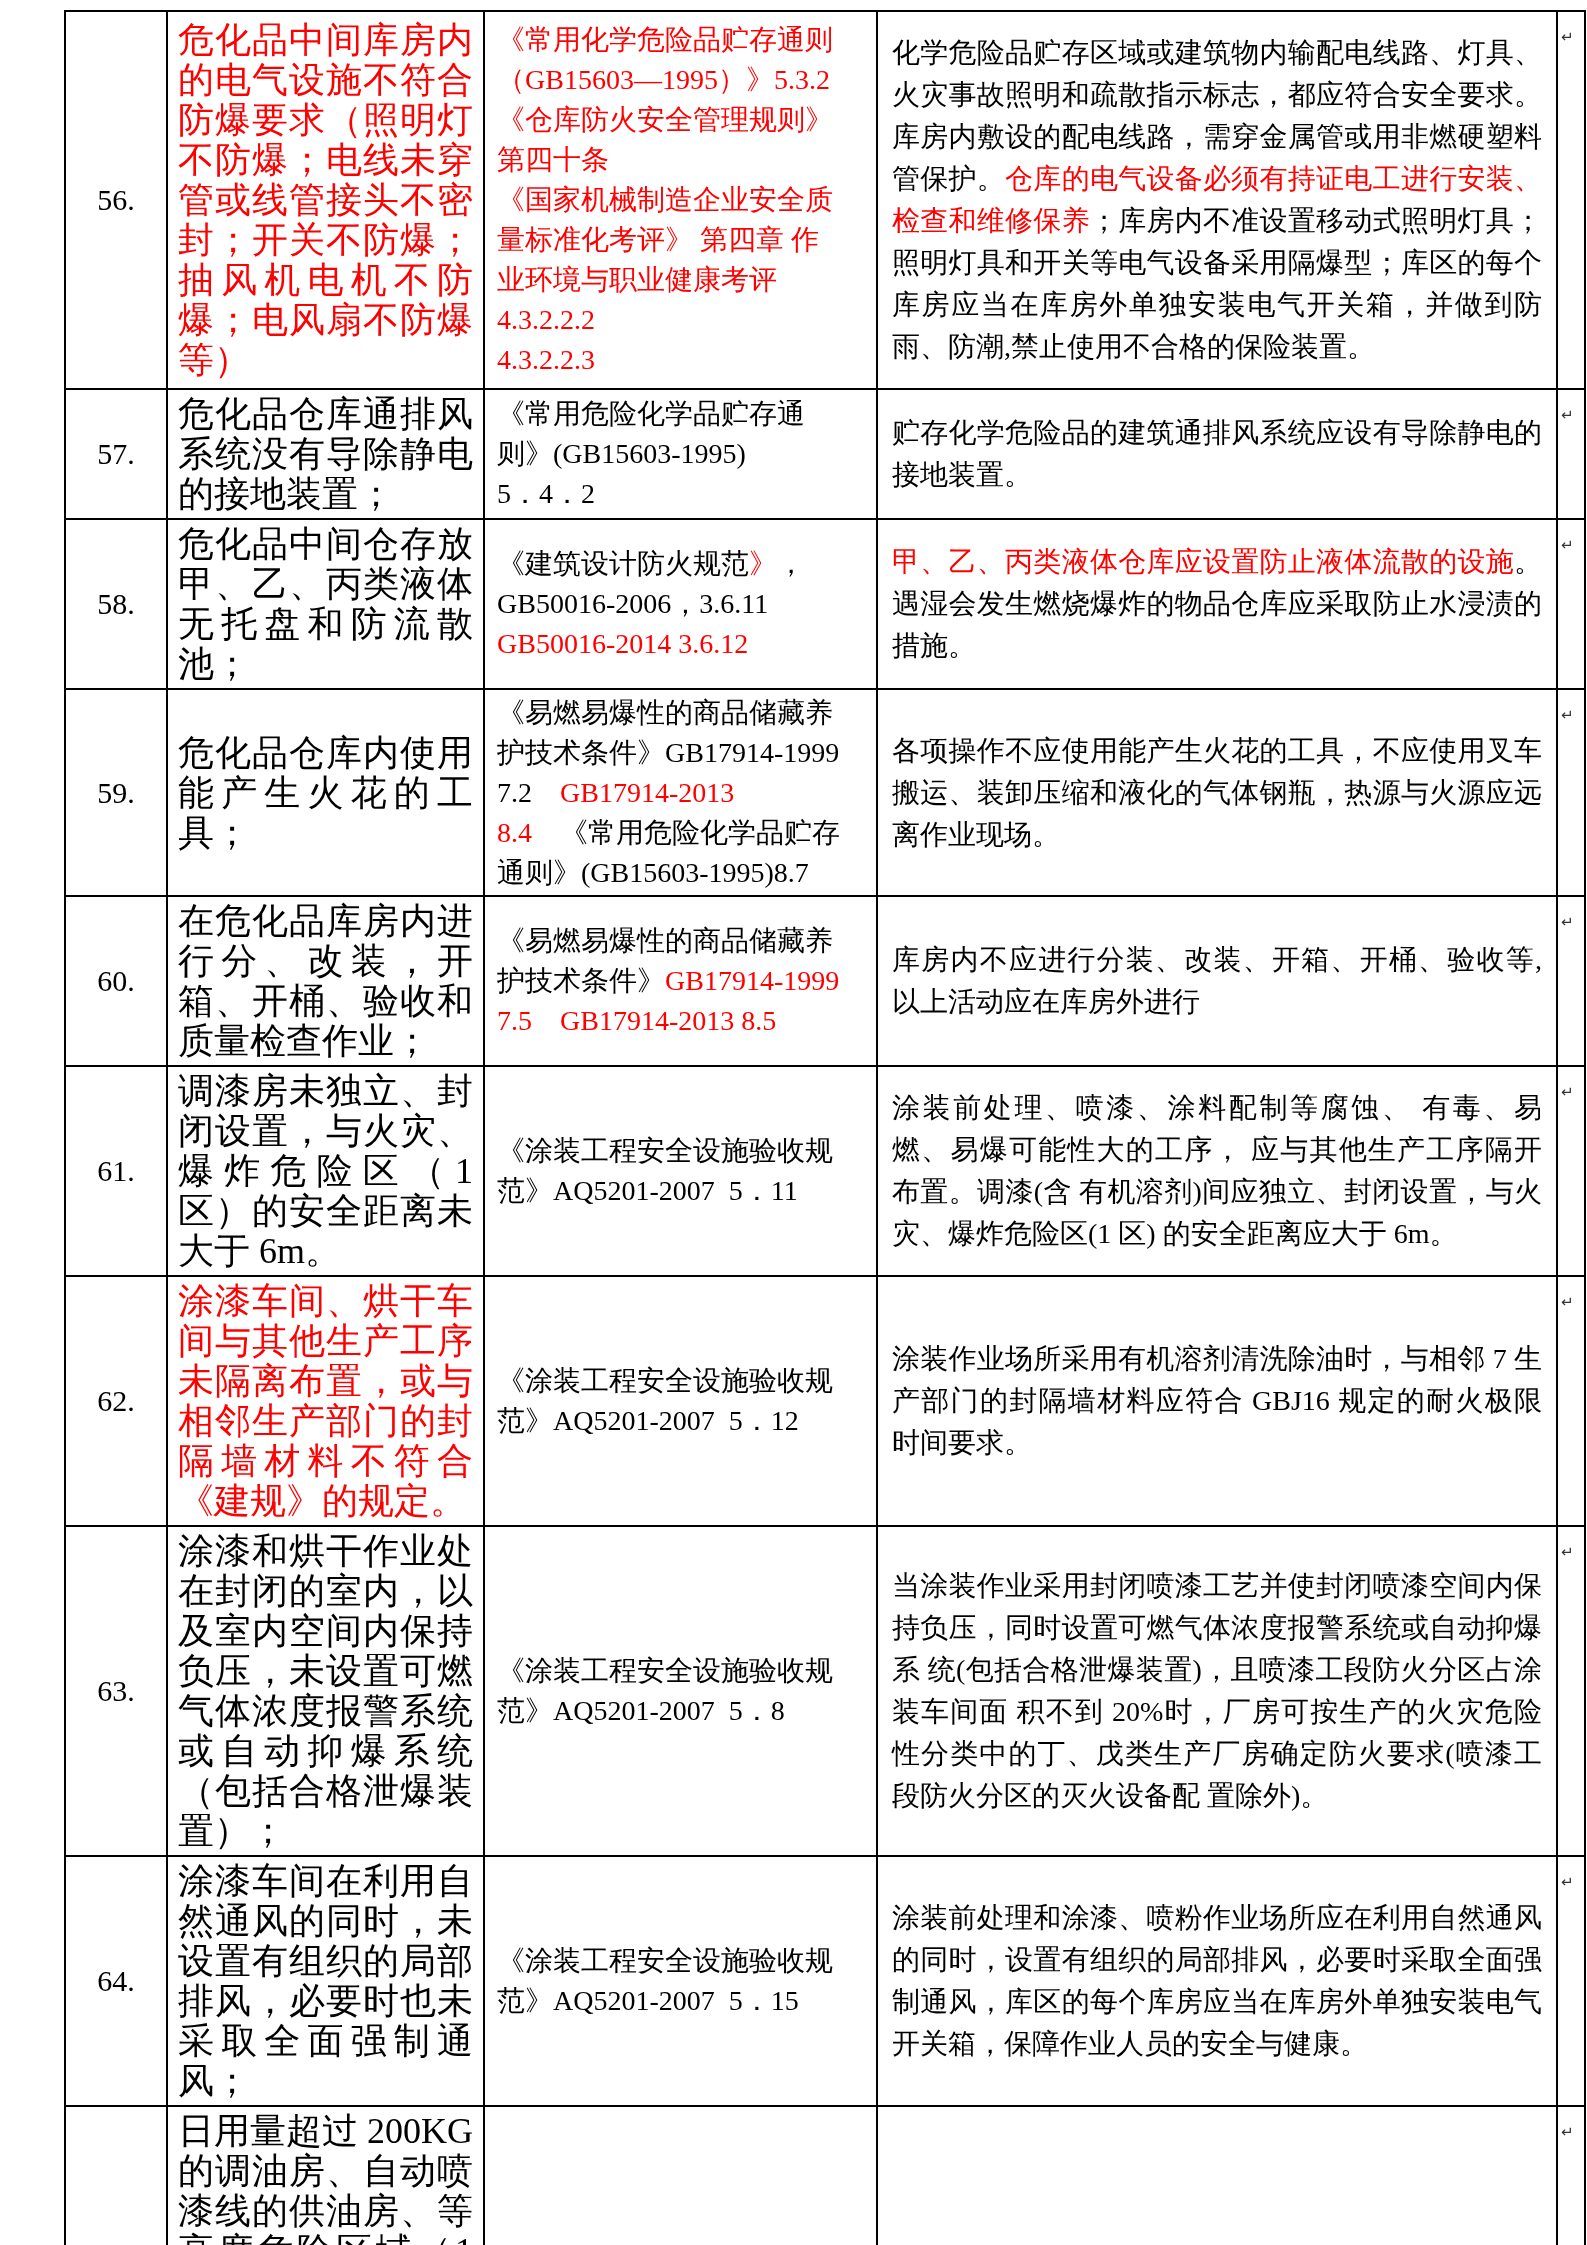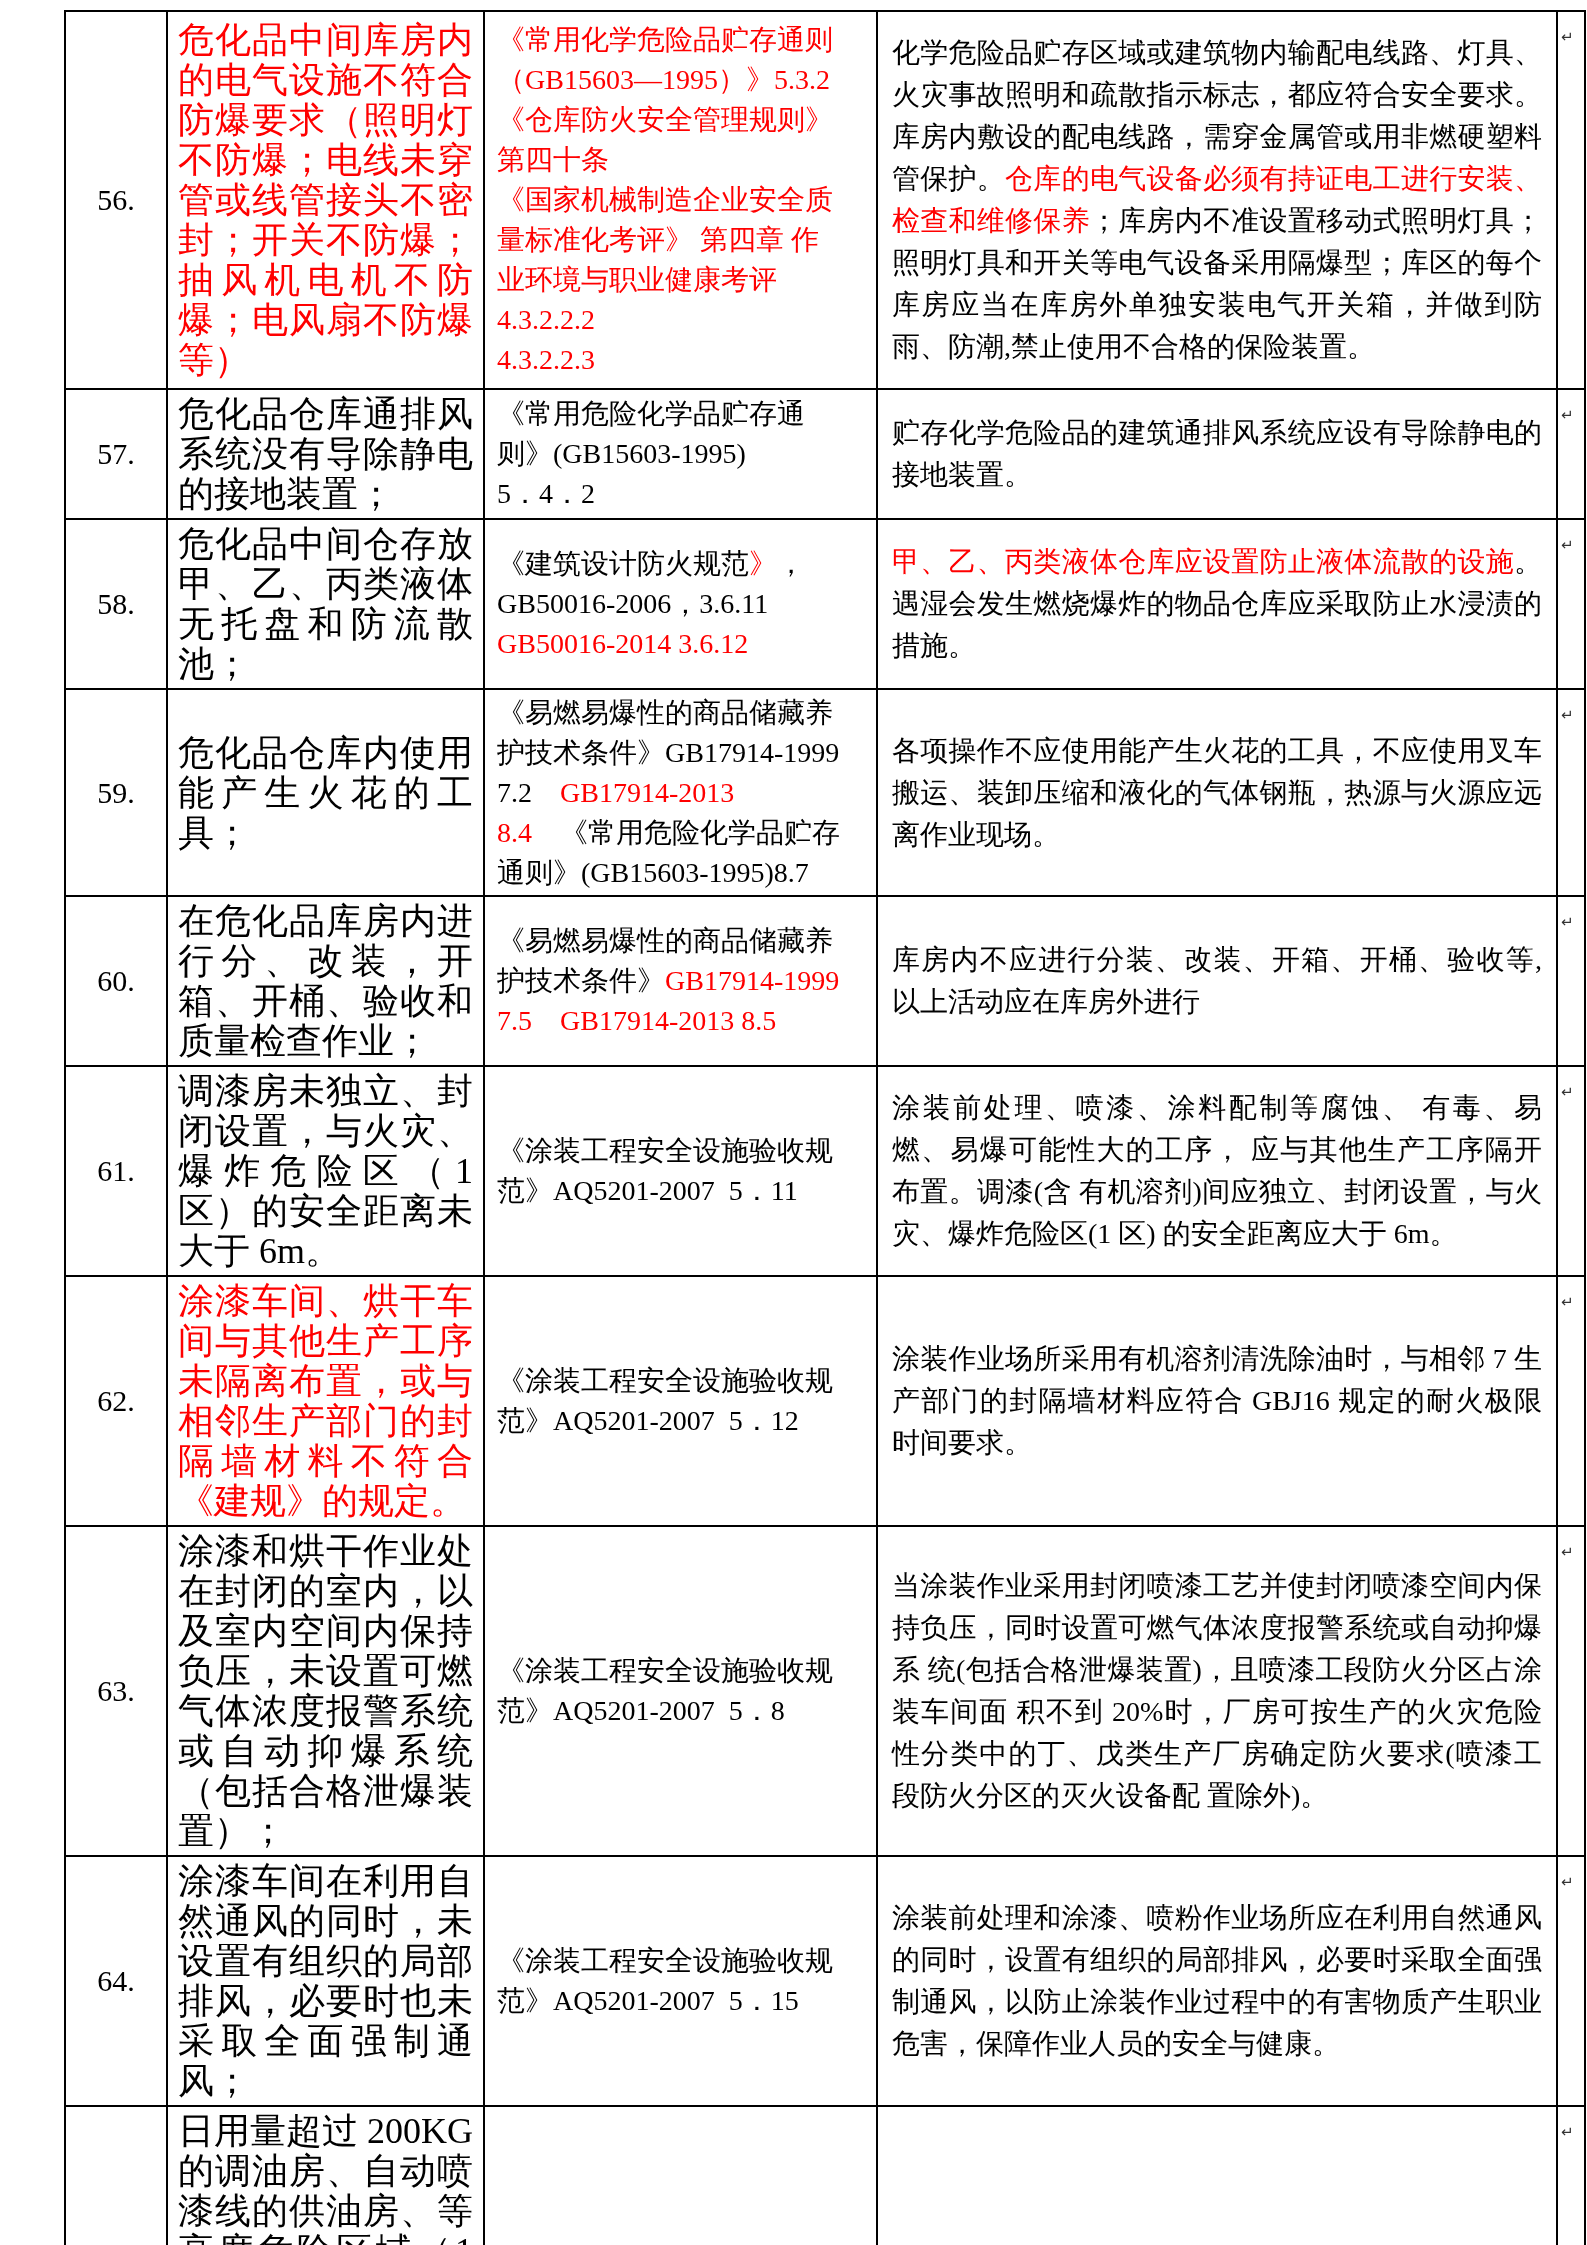--- a/index.html
+++ b/index.html
@@ -129,21 +129,21 @@
           <td class="c-basis"><span>《涂装工程安全设施验收规
 范》AQ5201-2007  5．8</span></td>
           <td class="c-req"><span>当涂装作业采用封闭喷漆工艺并使封闭喷漆空间内保持负压，同时设置可燃气体浓度报警系统或自动抑爆系 统(包括合格泄爆装置)，且喷漆工段防火分区占涂装车间面 积不到 20%时，厂房可按生产的火灾危险性分类中的丁、戊类生产厂房确定防火要求(喷漆工段防火分区的灭火设备配 置除外)。</span></td>
           <td class="c-margin"><span>↵</span></td>
         </tr>
         <tr style="height: 219px;">
           <td class="c-no"><span>64.</span></td>
           <td class="c-problem"><span>涂漆车间在利用自然通风的同时，未设置有组织的局部排风，必要时也未采取全面强制通风；</span></td>
           <td class="c-basis"><span>《涂装工程安全设施验收规
 范》AQ5201-2007  5．15</span></td>
-          <td class="c-req"><span>涂装前处理和涂漆、喷粉作业场所应在利用自然通风的同时，设置有组织的局部排风，必要时采取全面强制通风，以防止涂装作业过程中的有害物质产生职业危害，保障作业人员的安全与健康。</span></td>
+          <td class="c-req"><span>涂装前处理和涂漆、喷粉作业场所应在利用自然通风的同时，设置有组织的局部排风，必要时采取全面强制通风，库区的每个库房应当在库房外单独安装电气开关箱，保障作业人员的安全与健康。</span></td>
           <td class="c-margin"><span>↵</span></td>
         </tr>
         <tr style="height: 280px;">
           <td class="c-no"><span>72.</span></td>
           <td class="c-problem"><span>日用量超过 200KG 的调油房、自动喷漆线的供油房、等高度危险区域（1 区、11 区）未设置安全报警装置并与自动灭火装置连锁。（安装可燃气体浓度报警器）</span></td>
           <td class="c-basis"><span>《涂装工程安全设施验收规
 范》AQ5201-2007  7．3</span></td>
           <td class="c-req"><span>高度危险区域(1 区、11 区)应设置安全报警装置并与自动灭火装置连锁。</span></td>
           <td class="c-margin"><span>↵</span></td>
         </tr>

